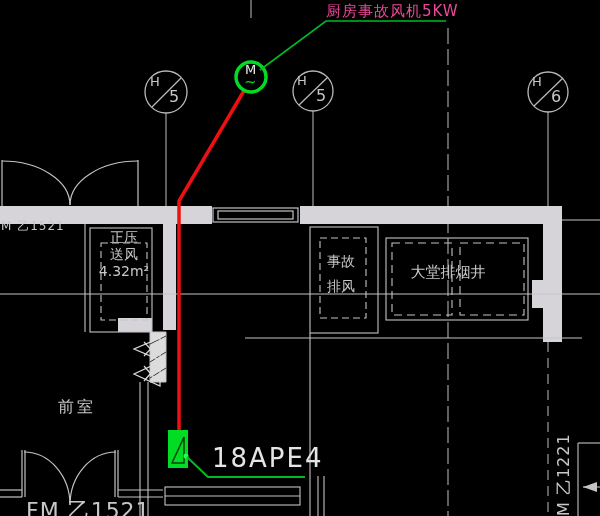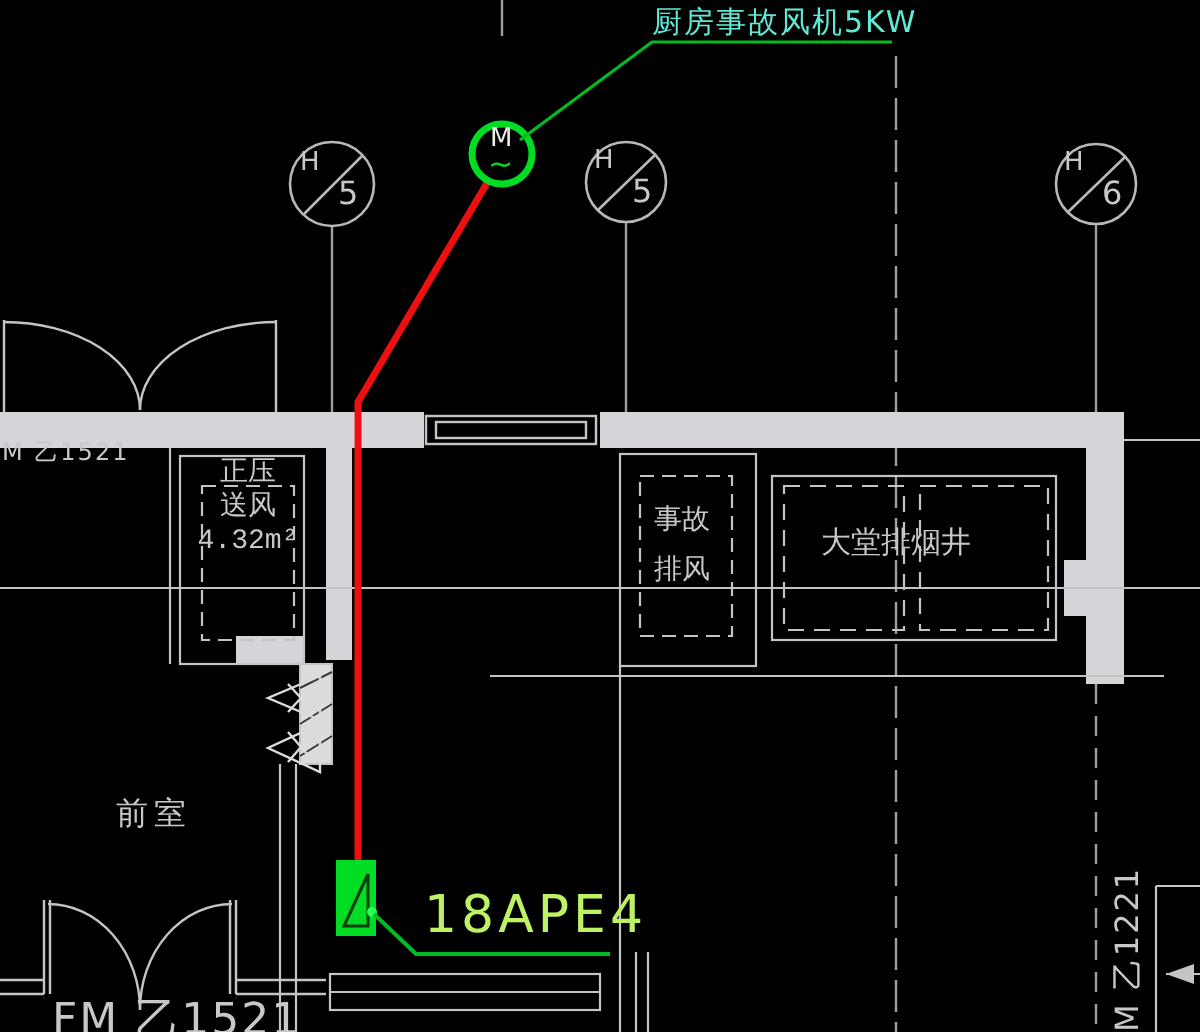--- a/index.html
+++ b/index.html
@@ -2,24 +2,24 @@
 <html><head>
 <meta charset="utf-8">
 <style>
   html,body{margin:0;padding:0;background:#222;}
   #canvas{
     position:relative;width:600px;height:516px;background:#000;
     overflow:hidden;font-family:"DejaVu Sans",sans-serif;
   }
   #canvas svg{position:absolute;left:0;top:0;}
   .lbl{position:absolute;color:#c8c8c8;white-space:nowrap;line-height:1.15;}
-  .green-lbl{color:#5eead4;}
+  .green-lbl{color:#ec4899;}
   .bubble-letter{font-size:13px;}
   .bubble-number{font-size:16px;}
-  .shaft-lbl{text-align:center;font-family:Liberation Mono, monospace;}
+  .shaft-lbl{text-align:center;}
   .vert-lbl{transform:rotate(-90deg);transform-origin:0 0;}
 </style>
 </head>
 <body>
 
 <div id="canvas">
 
   <svg width="600" height="516" viewBox="0 0 600 516">
 
     <g stroke="#9f9f9f" stroke-width="1.2" fill="none">
@@ -167,15 +167,15 @@
 
   <div class="lbl shaft-lbl" style="left:318px;top:249px;width:46px;font-size:14px;line-height:25px;">
     <span style="display:block">事故</span>
     <span style="display:block">排风</span>
   </div>
 
   <div class="lbl shaft-lbl" style="left:393px;top:264px;width:110px;font-size:15px;">大堂排烟井</div>
 
   <div class="lbl" style="left:30px;top:398px;font-size:16px;letter-spacing:3px;margin-left:28px;">前室</div>
 
-  <div class="lbl" style="left:212px;top:444px;font-size:26px;letter-spacing:2px;color:#bef264;">18APE4</div>
+  <div class="lbl" style="left:212px;top:444px;font-size:26px;letter-spacing:2px;color:#e5e5e5;">18APE4</div>
 
 </div>
 
 </body></html>

